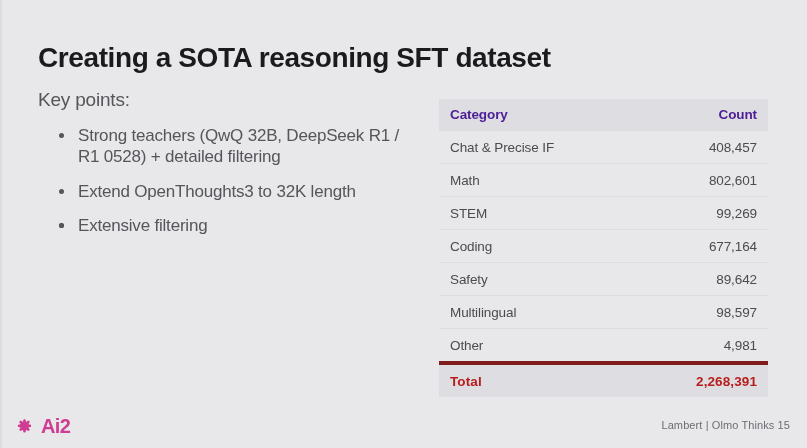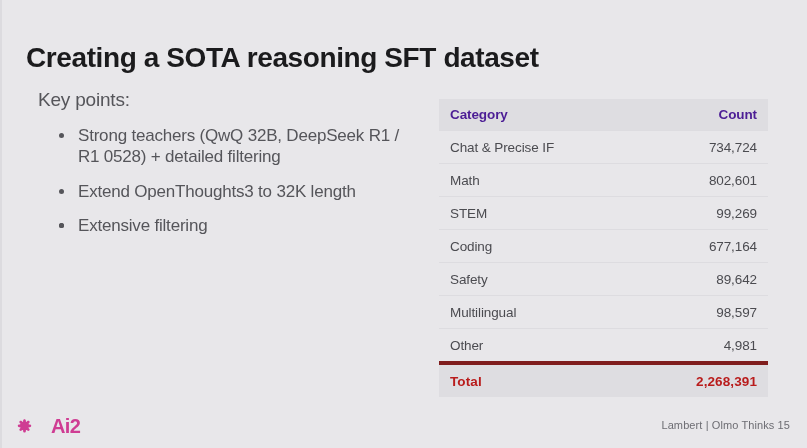--- a/index.html
+++ b/index.html
@@ -18,21 +18,21 @@
   #slide {
     position: absolute;
     inset: 0;
     background: #e8e7ea;
     border-left: 2px solid #dcdbdf;
   }
 
   
   #title {
     position: absolute;
-    left: 24px;
+    left: 36px;
     top: 42px;
     font-size: 28px;
     font-weight: bold;
     letter-spacing: -0.4px;
     color: #1b1b1d;
     line-height: 1.15;
     white-space: nowrap;
   }
 
   
@@ -129,21 +129,21 @@
     letter-spacing: 0.1px;
   }
 
   
   #footer-logo {
     position: absolute;
     left: 14px;
     bottom: 12px;
     display: flex;
     align-items: center;
-    gap: 18px;
+    gap: 8px;
   }
   #footer-logo .mark {
     display: block;
     width: 17px;
     height: 17px;
     margin-top: 1px;
   }
   #footer-logo .wordmark {
     font-size: 20px;
     font-weight: bold;
@@ -193,21 +193,21 @@
     <table class="data">
       <thead>
         <tr>
           <th>Category</th>
           <th class="num">Count</th>
         </tr>
       </thead>
       <tbody>
         <tr>
           <td>Chat &amp; Precise IF</td>
-          <td class="num">734,724</td>
+          <td class="num">408,457</td>
         </tr>
         <tr>
           <td>Math</td>
           <td class="num">802,601</td>
         </tr>
         <tr>
           <td>STEM</td>
           <td class="num">99,269</td>
         </tr>
         <tr>

